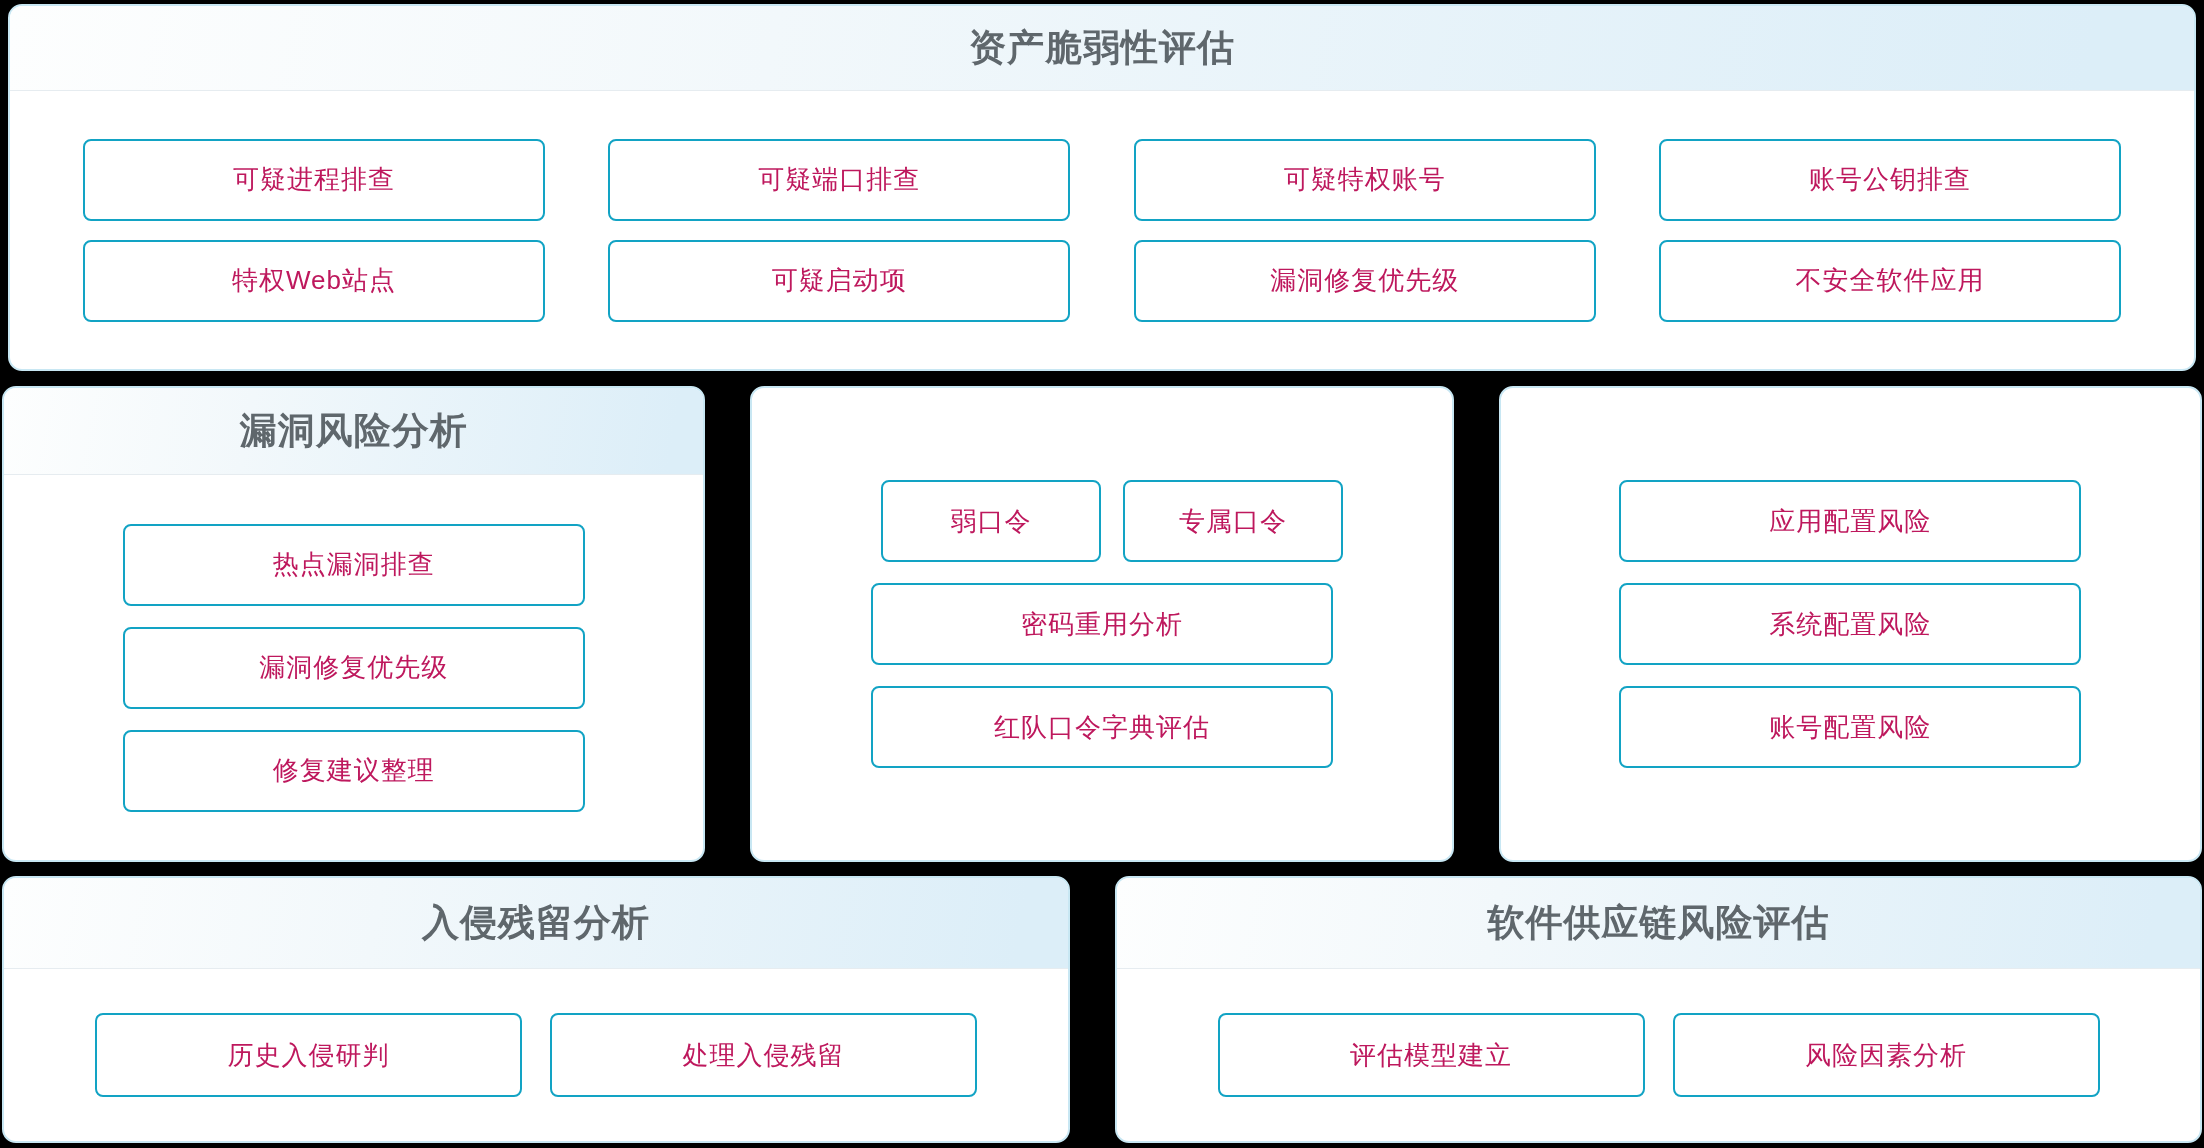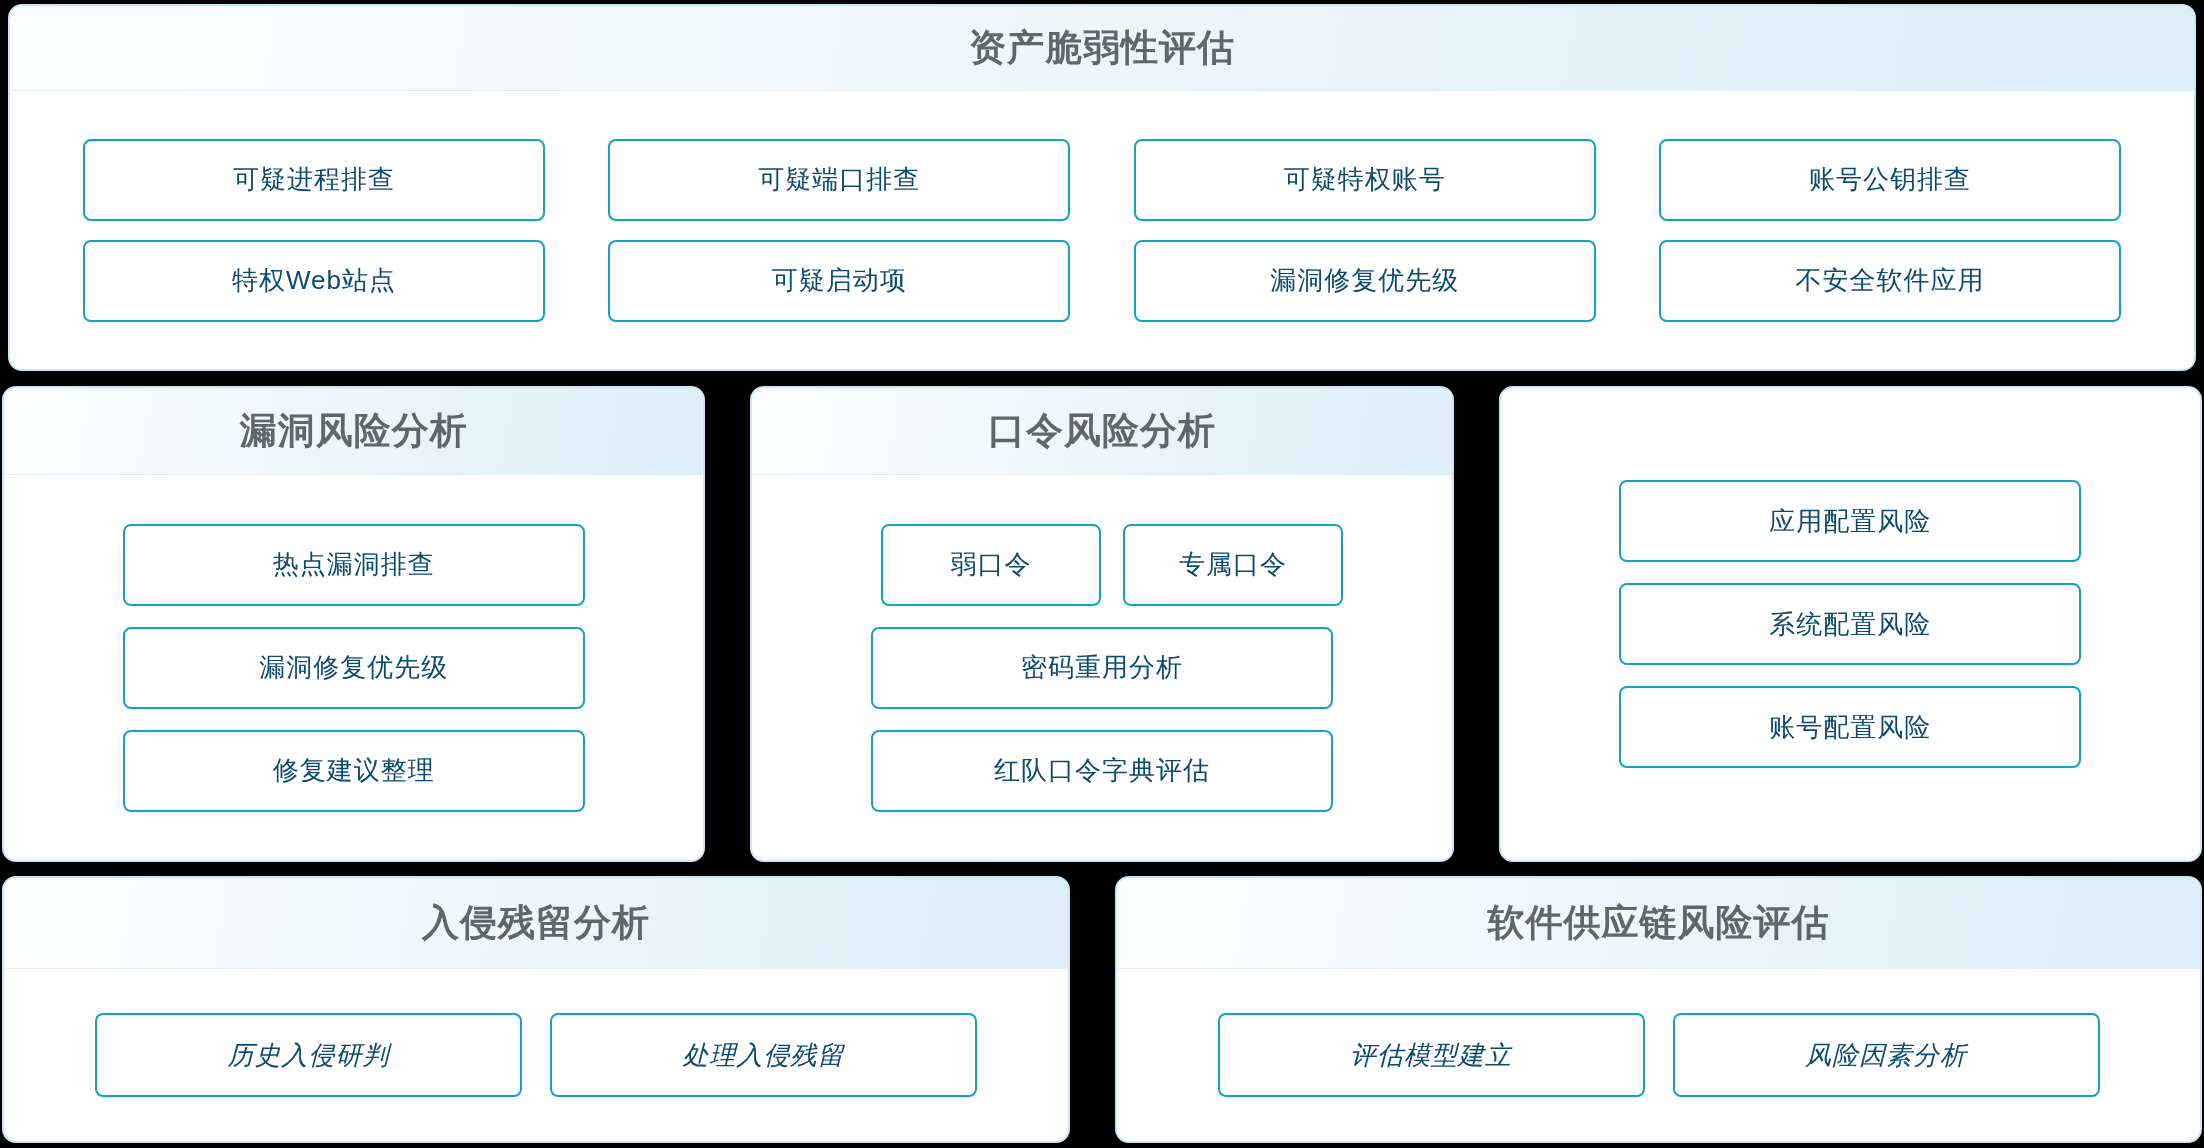--- a/index.html
+++ b/index.html
@@ -40,21 +40,21 @@
   }
   .btn {
     background: #ffffff;
     border: 2px solid #12a3c4;
     border-radius: 8px;
     box-sizing: border-box;
     display: flex;
     align-items: center;
     justify-content: center;
     font-size: 26px;
-    color: #0c4a6e;
+    color: #be185d;
     letter-spacing: 1px;
     cursor: pointer;
   }
 
   
   .band-top {
     position: absolute;
     left: 8px; top: 4px;
     width: 2188px; height: 367px;
   }
@@ -107,21 +107,20 @@
   }
   .band-bottom .panel-intrusion { flex: 0 0 1068px; }
   .band-bottom .panel-supply { flex: 1; }
   .band-bottom .panel-header { height: 90px; }
   .band-bottom .panel-body {
     flex: 1;
     display: flex;
     align-items: center;
     justify-content: center;
     gap: 28px;
-    font-style: italic;
   }
   .band-bottom .btn { width: 427px; height: 84px; }
 </style>
 </head>
 <body>
 
 <div class="stage">
 
   <section class="panel band-top">
     <div class="panel-header">
@@ -146,23 +145,20 @@
         <div class="panel-title">漏洞风险分析</div>
       </div>
       <div class="panel-body">
         <div class="btn">热点漏洞排查</div>
         <div class="btn">漏洞修复优先级</div>
         <div class="btn">修复建议整理</div>
       </div>
     </section>
 
     <section class="panel">
-      <div class="panel-header">
-        <div class="panel-title">口令风险分析</div>
-      </div>
       <div class="panel-body">
         <div class="split-row">
           <div class="btn">弱口令</div>
           <div class="btn">专属口令</div>
         </div>
         <div class="btn">密码重用分析</div>
         <div class="btn">红队口令字典评估</div>
       </div>
     </section>
 

